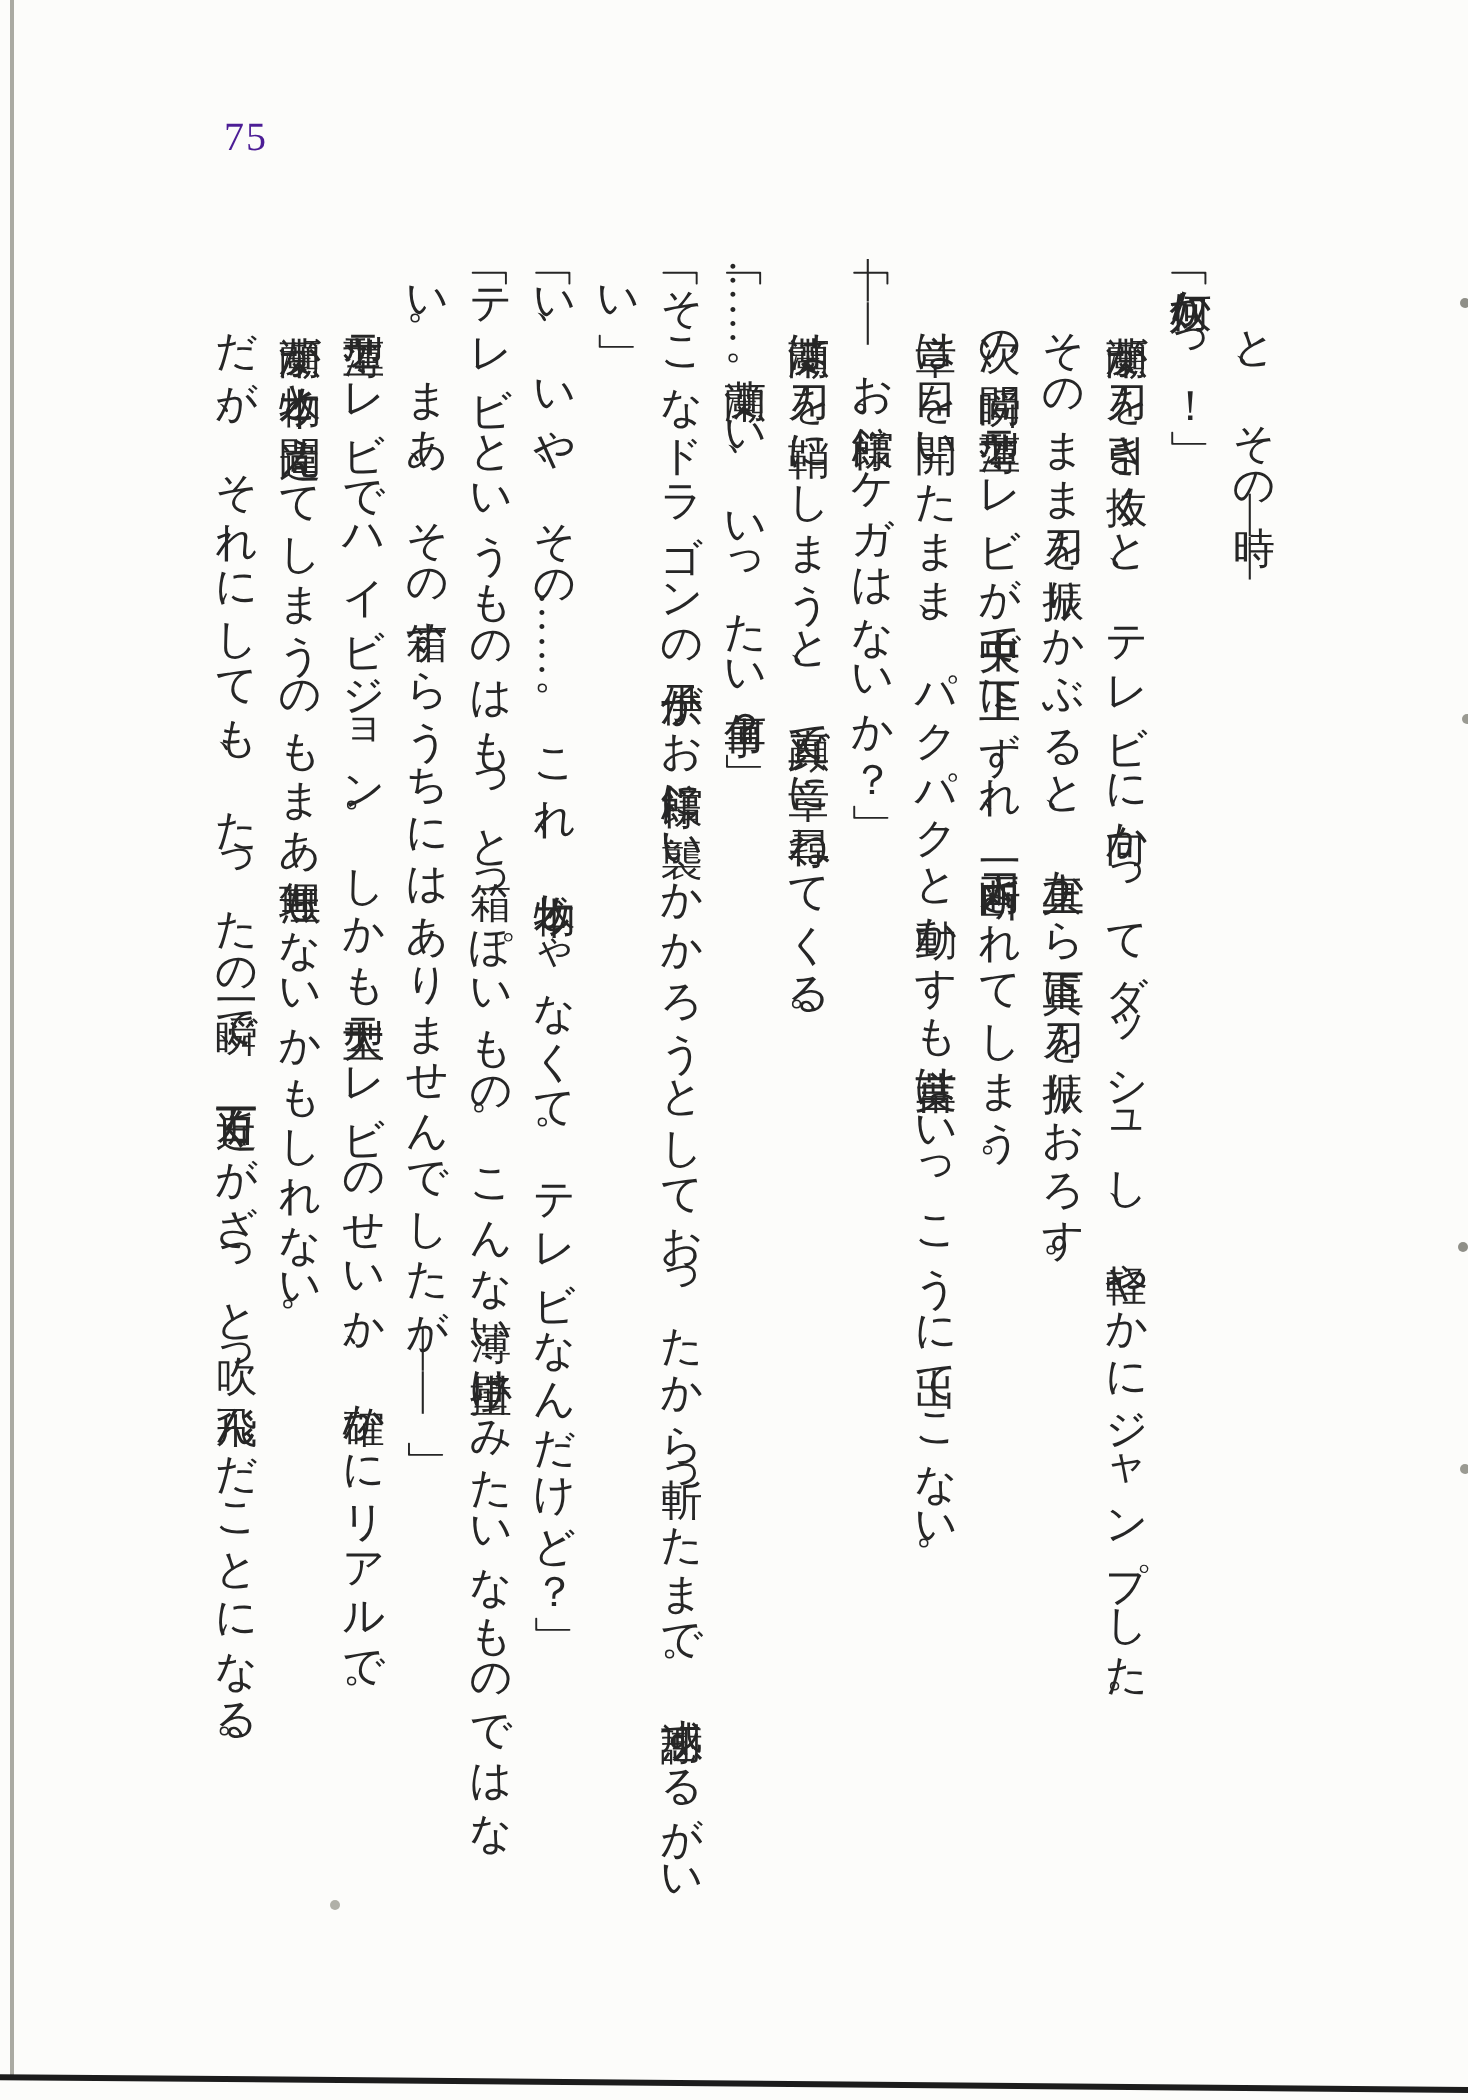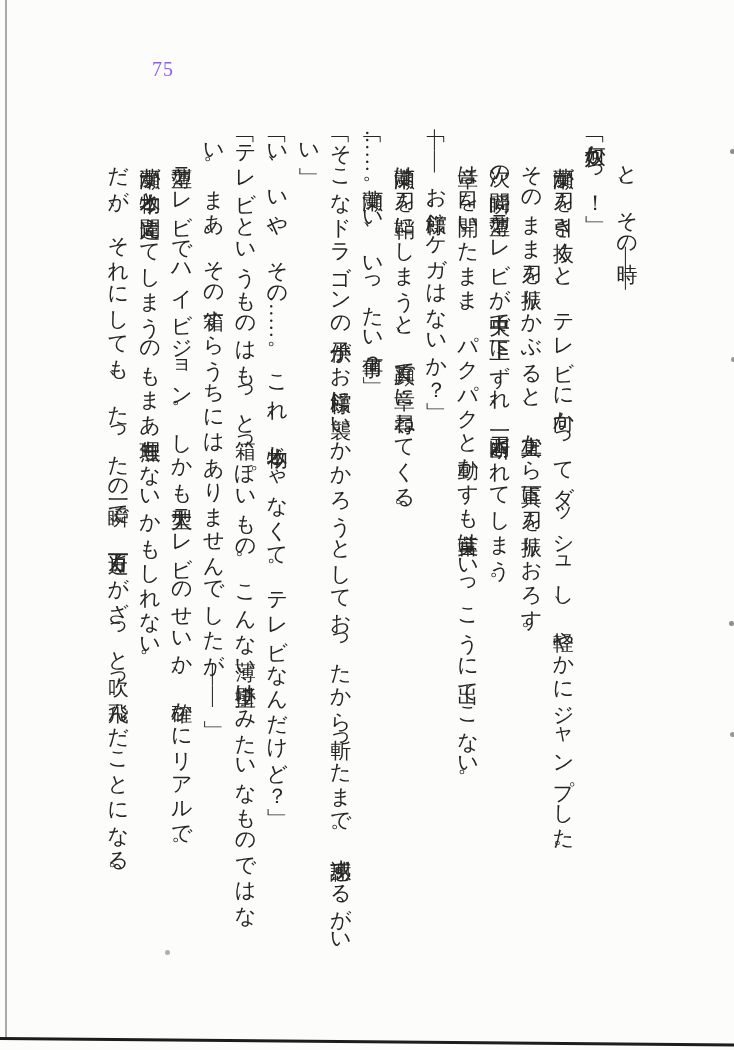--- a/index.html
+++ b/index.html
@@ -46,22 +46,21 @@
       730px 622px 0 1px #8f8f88,
       731px 733px 0 1px #9a9a92,
       166px 951px 0 1px #b0b0a8;
   }
   .page-number {
     position: absolute;
     left: 112px;
     top: 58px;
     font-size: 20px;
     letter-spacing: 1px;
-    color: #8b5cf6;
-    margin-left: 40px;
+    color: #4c1d95;
   }
   .text-area {
     position: absolute;
     top: 129px;
     right: 92px;
     height: 823px;
     writing-mode: vertical-rl;
     -webkit-writing-mode: vertical-rl;
     font-size: 21px;
     line-height: 31.8px;

